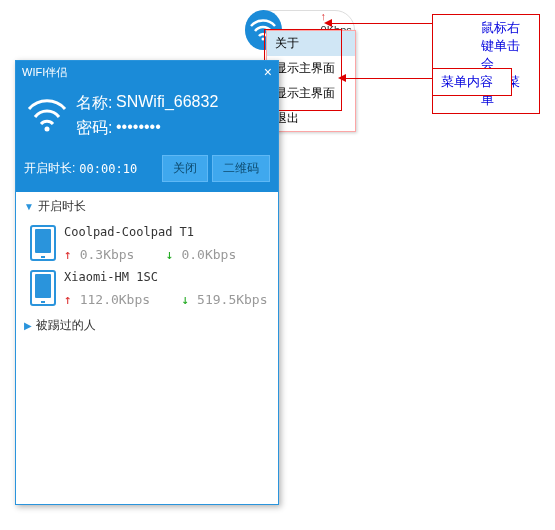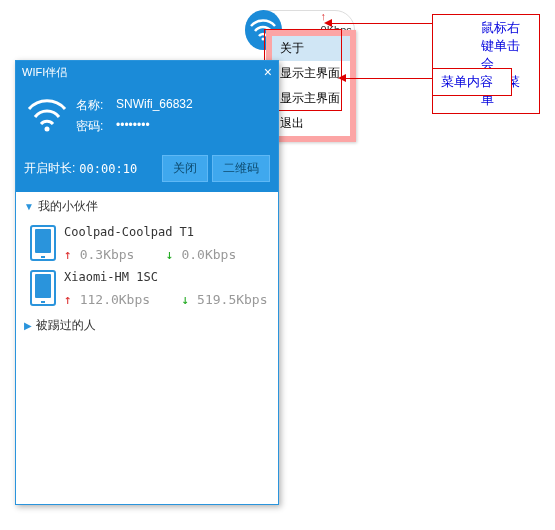--- a/index.html
+++ b/index.html
@@ -8,32 +8,32 @@
 
 .tray { position: absolute; top: 10px; left: 245px; width: 110px; height: 40px; background: #fff; border: 1px solid #ddd; border-radius: 20px; display: flex; align-items: center; }
 .tray-icon { width: 40px; height: 40px; background: #1b8bd8; border-radius: 50%; display: flex; align-items: center; justify-content: center; margin-left: -1px; }
 .tray-speeds { display: flex; flex-direction: column; padding-left: 4px; font-size: 11px; line-height: 14px; }
 .tray-up { color: #333; margin-left: 35px; }
 .tray-down { color: #ccc; }
 .arrow-up { color: #d33; }
 .arrow-down-gray { color: #ccc; }
 
 
-.context-menu { position: absolute; top: 30px; left: 266px; width: 90px; background: #fff; border: 6px solid #fca5a5; box-shadow: 1px 1px 3px rgba(0,0,0,0.2); }
+.context-menu { position: absolute; top: 30px; left: 266px; width: 90px; background: #fff; border: 1px solid #fca5a5; box-shadow: 1px 1px 3px rgba(0,0,0,0.2); }
 .menu-item { padding: 4px 8px; font-size: 12px; cursor: pointer; }
 .menu-item.selected { background: #d0e6f5; }
 
 
 .main-window { position: absolute; top: 60px; left: 15px; width: 264px; height: 445px; background: #fff; border: 1px solid #2a94dc; box-shadow: 2px 2px 6px rgba(0,0,0,0.3); }
 .titlebar { height: 22px; background: #1b8bd8; color: #fff; display: flex; align-items: center; justify-content: space-between; padding: 0 6px; font-size: 11px; }
 .close-btn { cursor: pointer; font-size: 14px; }
 
 .header { background: #1b8bd8; color: #fff; padding: 8px; display: flex; }
 .wifi-big { width: 42px; height: 42px; margin: 4px 8px 4px 2px; display: flex; align-items: center; justify-content: center; }
-.info { flex: 1; display: flex; flex-direction: column; justify-content: center; gap: 4px; font-size: 12px; }
+.info { flex: 1; display: flex; flex-direction: column; justify-content: center; gap: 4px; font-size: 16px; }
 .info-row { display: flex; }
 .info-label { width: 40px; }
 
 .toolbar { background: #1b8bd8; display: flex; align-items: center; padding: 6px 8px 10px; color: #fff; font-size: 12px; gap: 4px; }
 .toolbar-label { flex: 0; white-space: nowrap; }
 .timer { font-family: monospace; flex: 1; }
 .btn { background: #3fa8ee; border: 1px solid #5fb8f5; color: #0c4a6e; padding: 4px 10px; cursor: pointer; font-size: 12px; }
 
 .content { background: #fff; }
 .section { display: flex; align-items: center; padding: 6px 8px; cursor: pointer; color: #333; }
@@ -111,21 +111,21 @@
   </div>
   <div class="toolbar">
     <span class="toolbar-label">开启时长:</span>
     <span class="timer">00:00:10</span>
     <button class="btn">关闭</button>
     <button class="btn">二维码</button>
   </div>
   <div class="content">
     <div class="section">
       <span class="tri">▼</span>
-      <span>我的小伙伴</span>
+      <span>开启时长</span>
     </div>
 
     <div class="device">
       <div class="dev-icon"></div>
       <div class="dev-info">
         <span>Coolpad-Coolpad T1</span>
         <span class="dev-speeds">
           <span class="arr-u">↑</span> <span>0.3Kbps</span>&nbsp;&nbsp;&nbsp;
           <span class="arr-d">↓</span> <span>0.0Kbps</span>
         </span>

